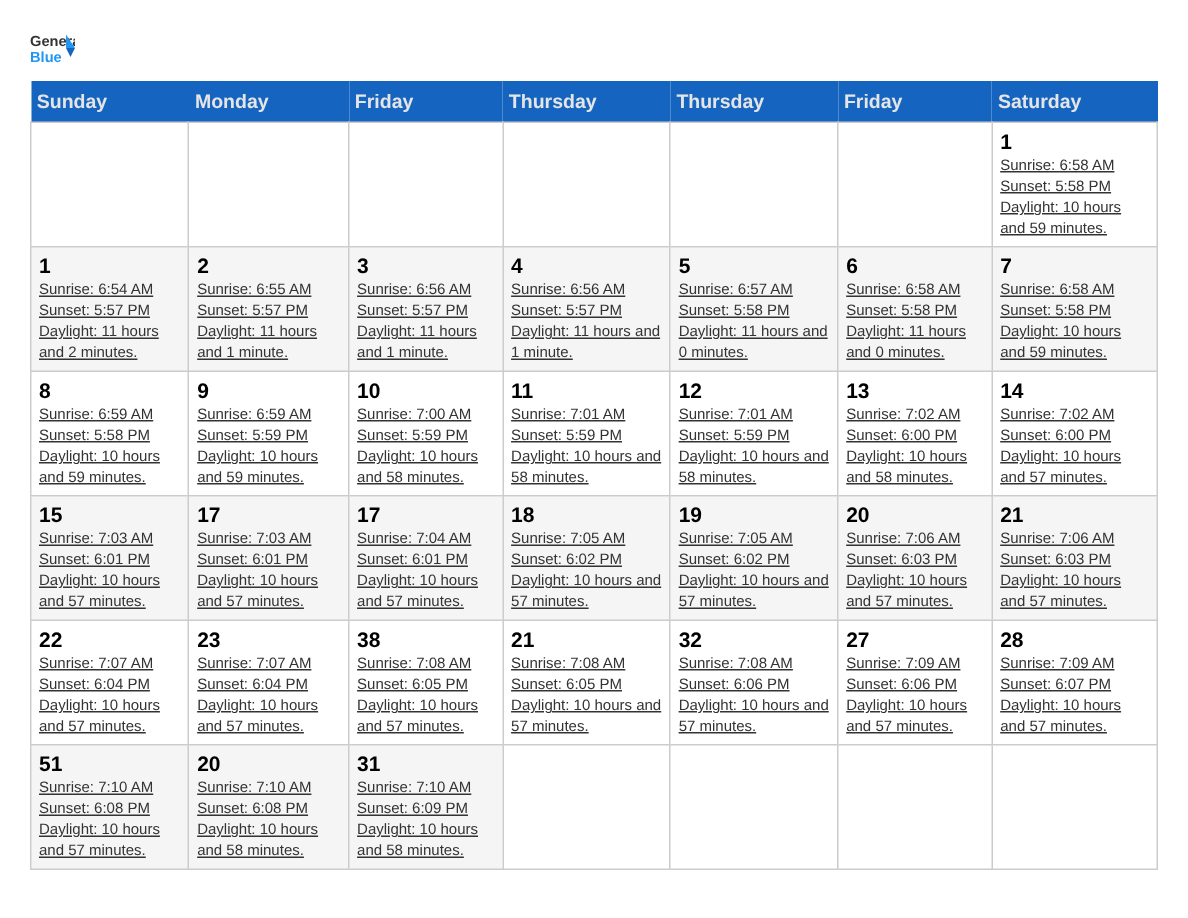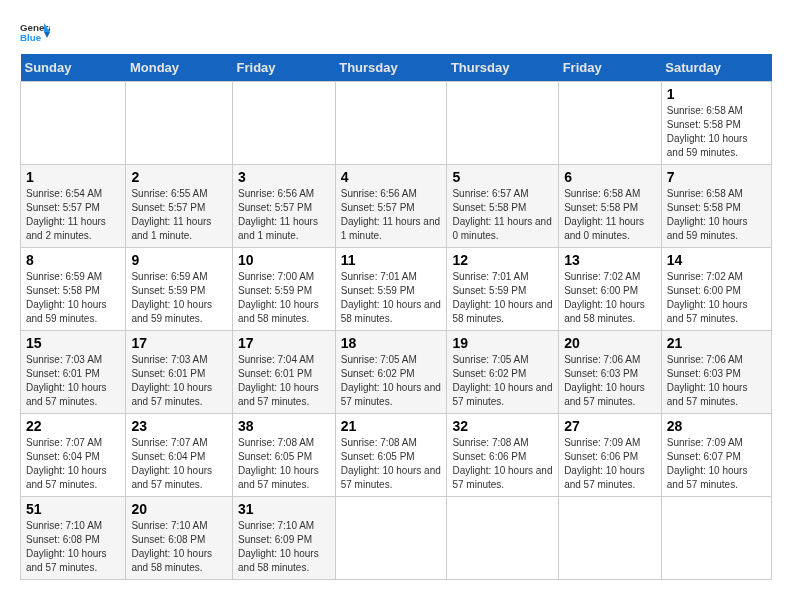--- a/index.html
+++ b/index.html
@@ -63,20 +63,21 @@
     .day-num {
       font-size: 14px;
       font-weight: bold;
       display: block;
       margin-bottom: 2px;
     }
     .day-info {
       font-size: 10px;
       color: #333;
       line-height: 1.4;
+      text-decoration: underline;
     }
     .empty-cell {
       background: #fff !important;
       border: 1px solid #ccc;
     }
   </style>
 </head>
 <body>
 
 <div class="header">

